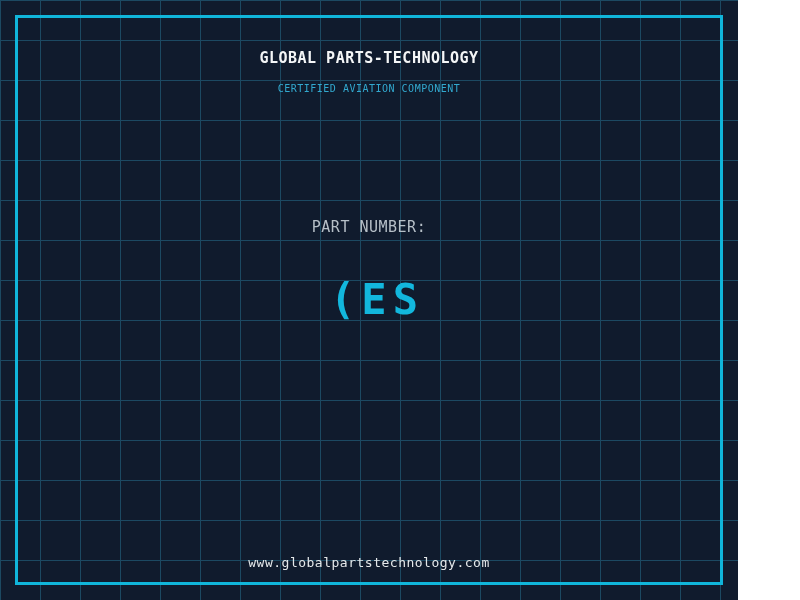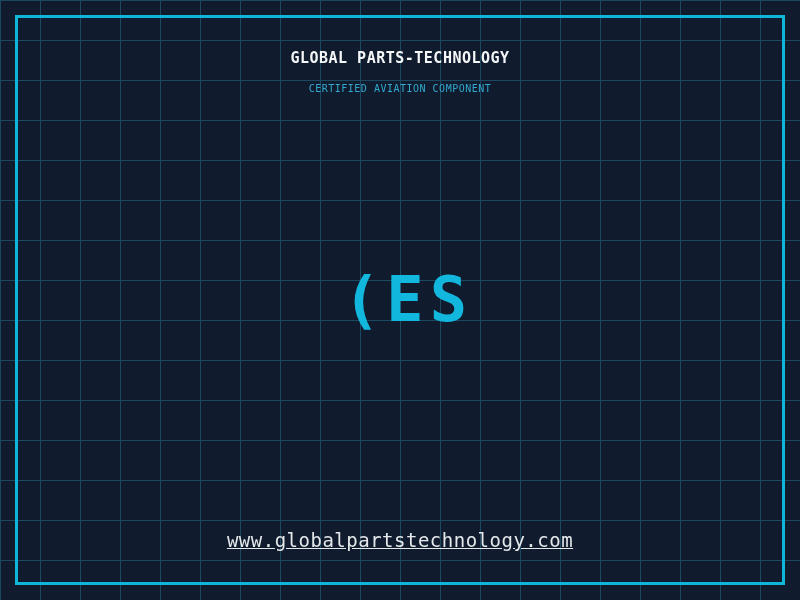--- a/index.html
+++ b/index.html
@@ -11,21 +11,21 @@
     --label_text: #b6bfc7;
     --part_value_text: #12b7dd;
     --footer_text: #e4e8ea;
   }
   * { margin: 0; padding: 0; box-sizing: border-box; }
   html, body { width: 800px; height: 600px; overflow: hidden; }
   body { font-family: "DejaVu Sans Mono", "Liberation Mono", monospace; }
 
   .screen {
     position: relative;
-    width: 800px;
+    width: 738px;
     height: 600px;
     background-color: var(--background);
     background-image:
       linear-gradient(to right, var(--grid_line) 1px, transparent 1px),
       linear-gradient(to bottom, var(--grid_line) 1px, transparent 1px);
     background-size: 40px 40px;
   }
 
   .frame {
     position: absolute;
@@ -63,43 +63,43 @@
     top: 219px;
     line-height: 17px;
     font-size: 15px;
     color: var(--label_text);
     letter-spacing: 0.5px;
   }
 
   .part-value {
     top: 258px;
     line-height: 84px;
-    font-size: 62px;
+    font-size: 42px;
     font-weight: bold;
     color: var(--part_value_text);
     letter-spacing: 6px;
     padding-left: 16px;
   }
 
   .footer-url {
-    top: 532px;
+    top: 554px;
     line-height: 17px;
-    font-size: 19px;
+    font-size: 13px;
     color: var(--footer_text);
     letter-spacing: 0.5px;
-    text-decoration: underline;
   }
 </style>
 </head>
 <body>
 
 <div class="screen">
   <div class="frame"></div>
 
   <div class="txt title">GLOBAL PARTS-TECHNOLOGY</div>
 
   <div class="txt subtitle">CERTIFIED AVIATION COMPONENT</div>
 
+  <div class="txt part-label">PART NUMBER:</div>
 
   <div class="txt part-value">(ES</div>
 
   <div class="txt footer-url">www.globalpartstechnology.com</div>
 </div>
 
 </body></html>

